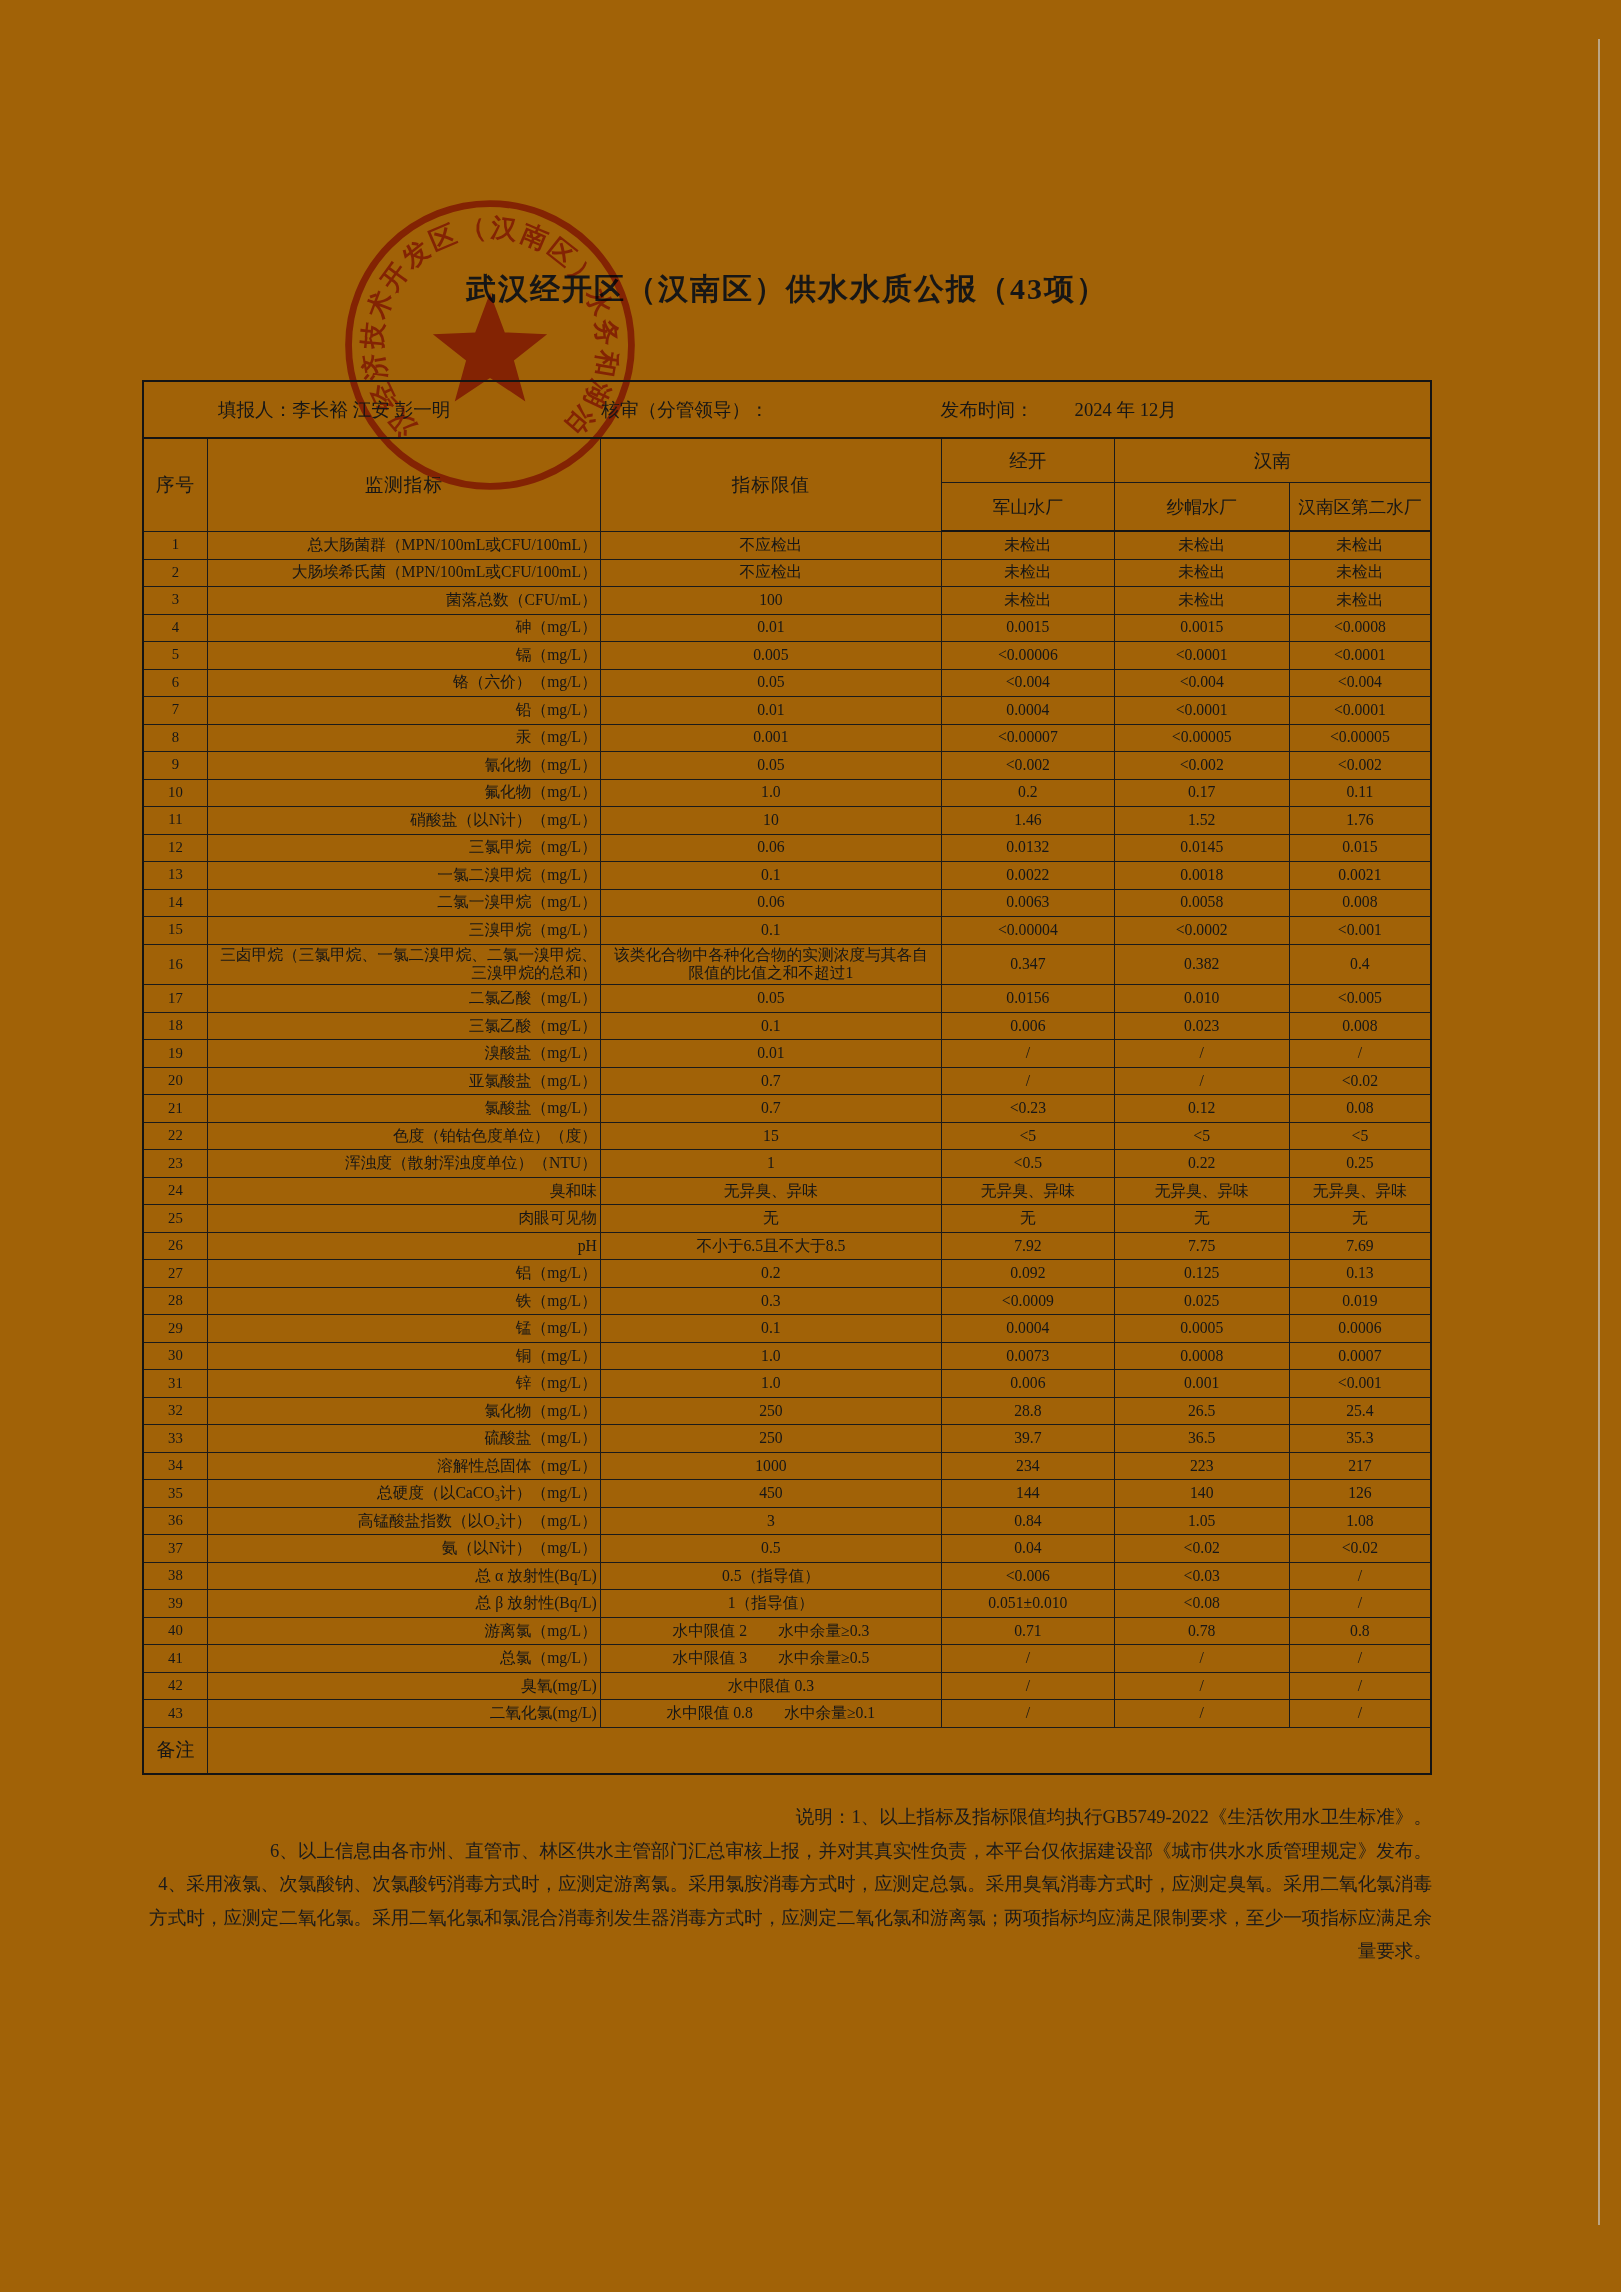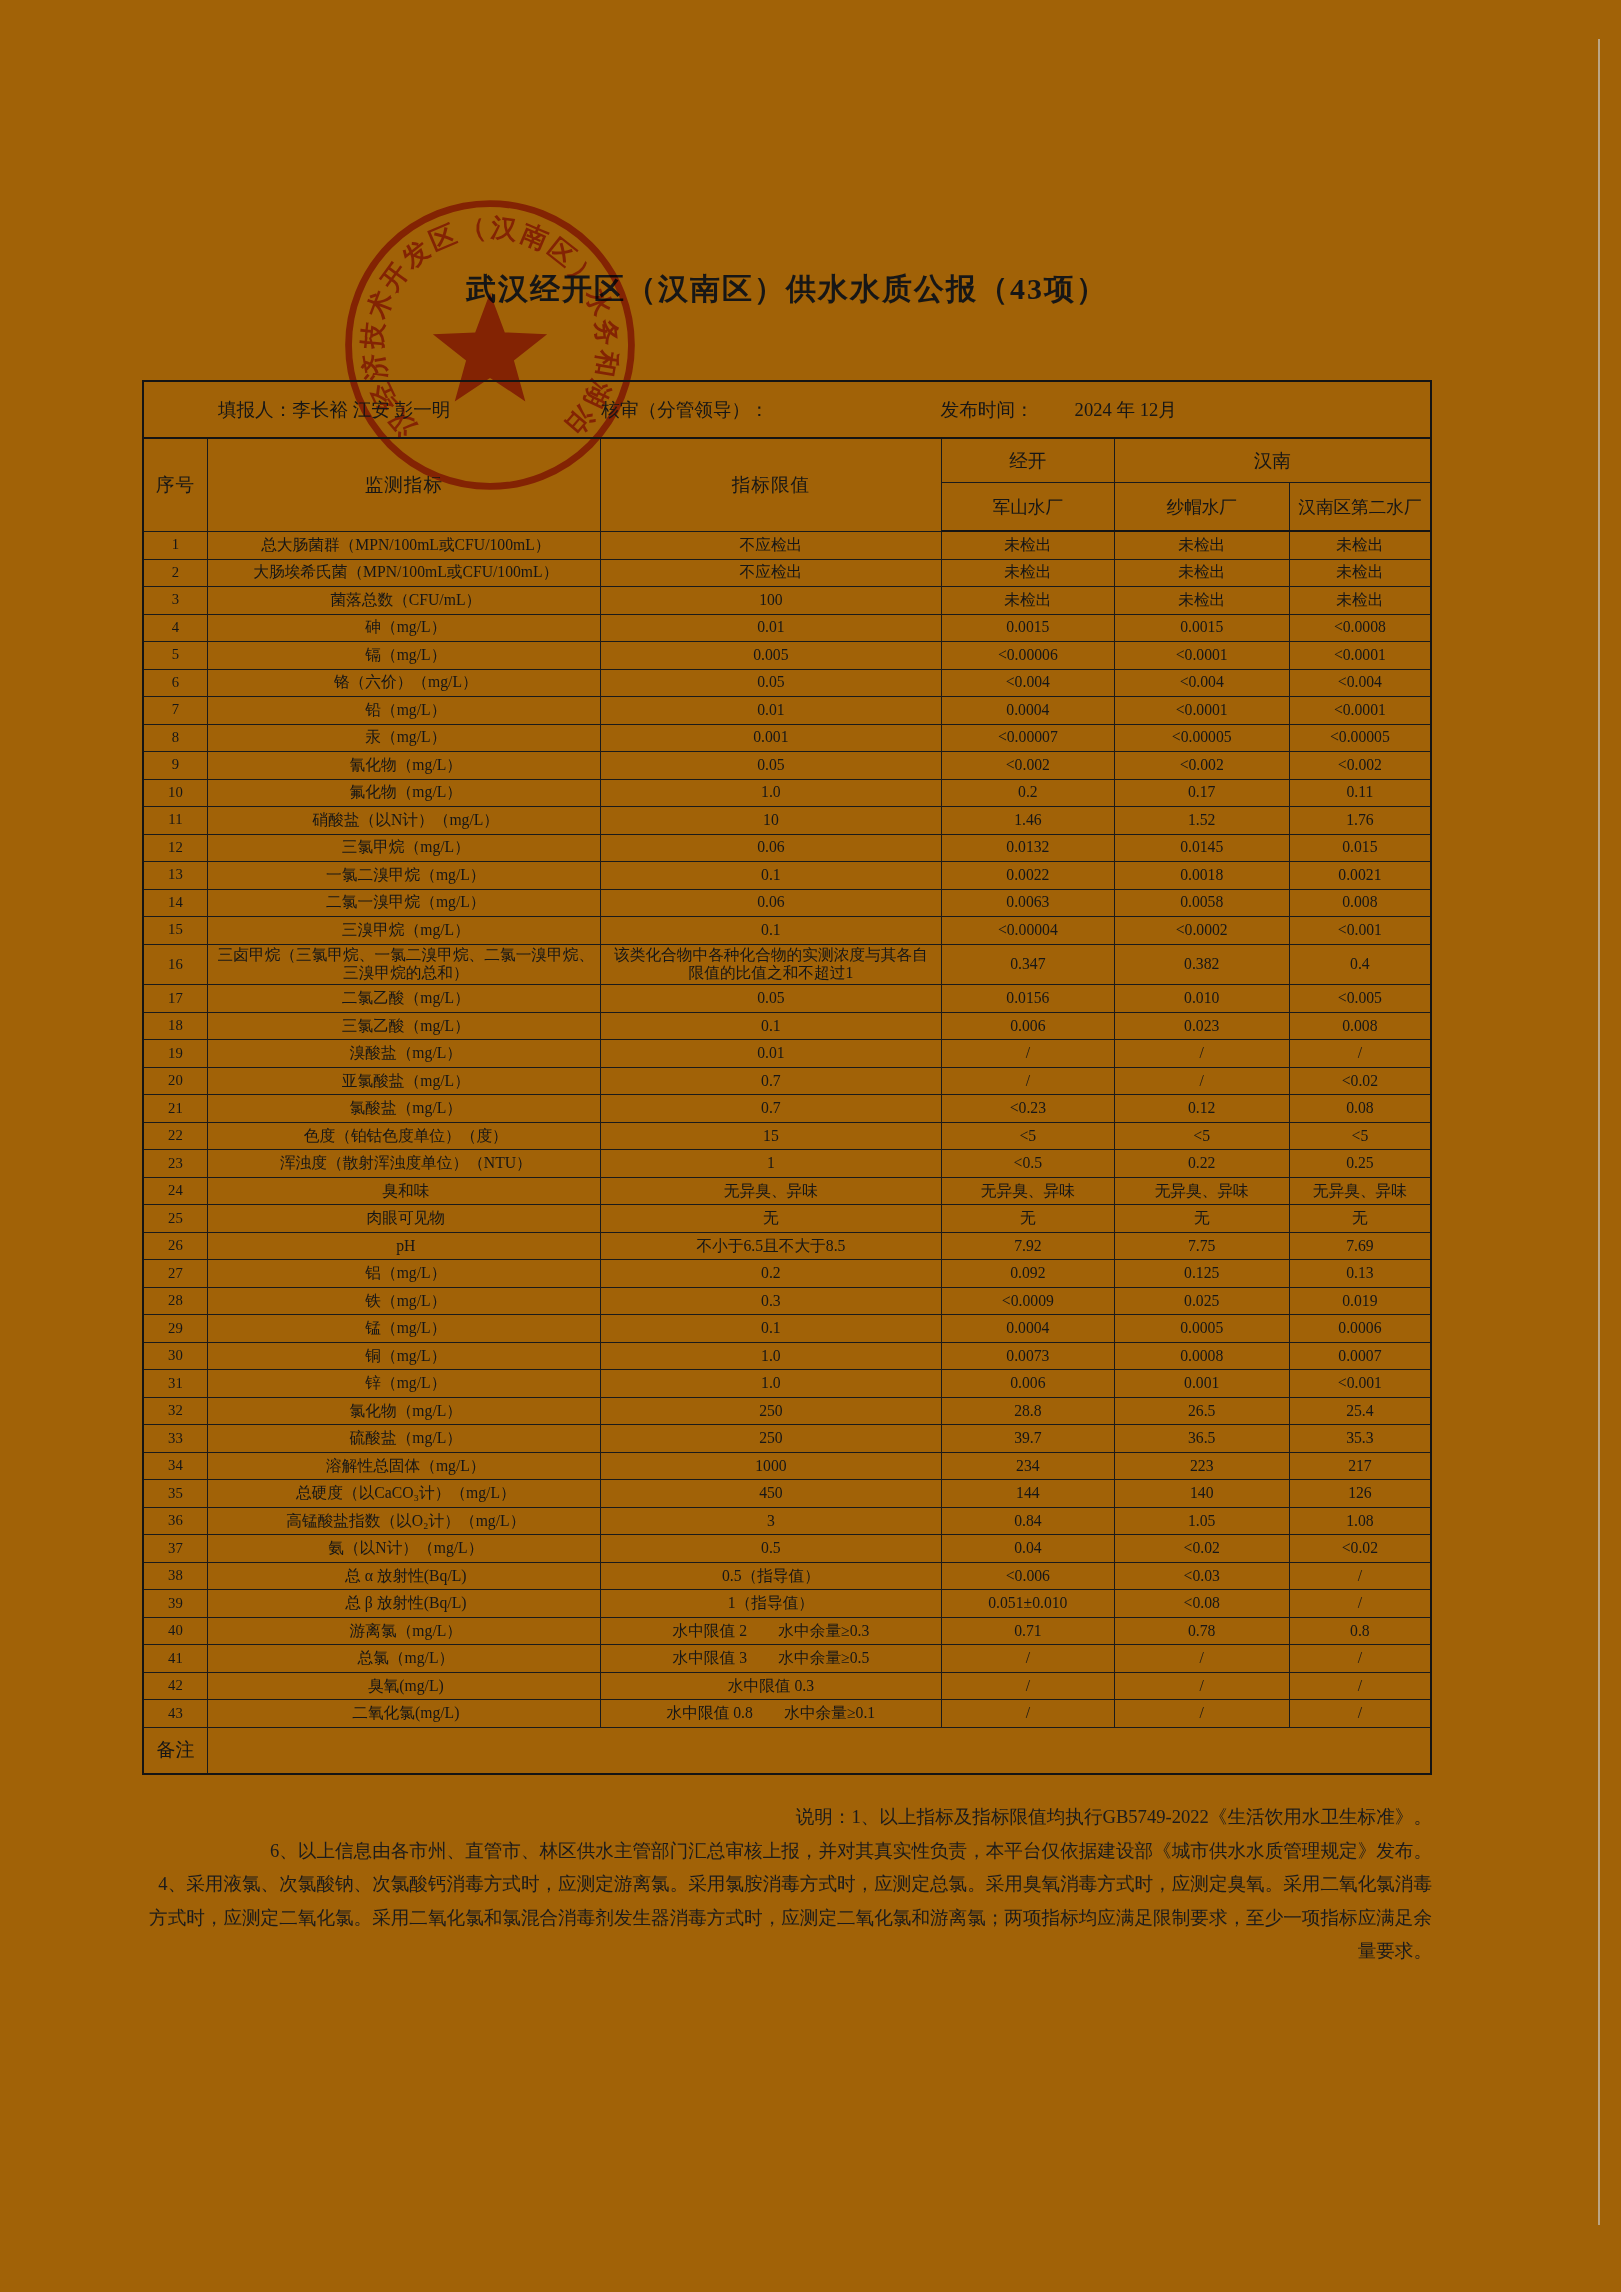--- a/index.html
+++ b/index.html
@@ -27,21 +27,21 @@
   .info-grid .seg1{padding-left:71px;}
   .pub-gap{display:inline-block;width:41px;}
 
   .group-row th{height:41px;font-size:18.6px;font-weight:normal;text-align:center;}
   .plant-row th{height:45px;font-size:17.6px;font-weight:normal;text-align:center;
                 border-bottom:2.5px solid #141414;}
   .h-side{font-size:25.5px;font-weight:bold;text-align:center;letter-spacing:1px;}
 
   #rowsBody td{height:24.5px;font-size:15.7px;text-align:center;line-height:1.2;}
   #rowsBody .c-no{font-size:14.7px;}
-  #rowsBody .c-ind{text-align:center;padding-left:6.9px;margin-top:16px;}
+  #rowsBody .c-ind{text-align:right;padding-left:6.9px;margin-top:16px;}
   #rowsBody .c-lim{padding:1px 5.9px;}
 
   .remark-row td{height:43px;font-size:19px;text-align:center;}
 
   .notes{margin-top:25.5px;width:100%;font-size:18.6px;line-height:1.8;color:#1b1b1b;}
   .note{text-align:right;}
 </style>
 </head>
 <body>
 

